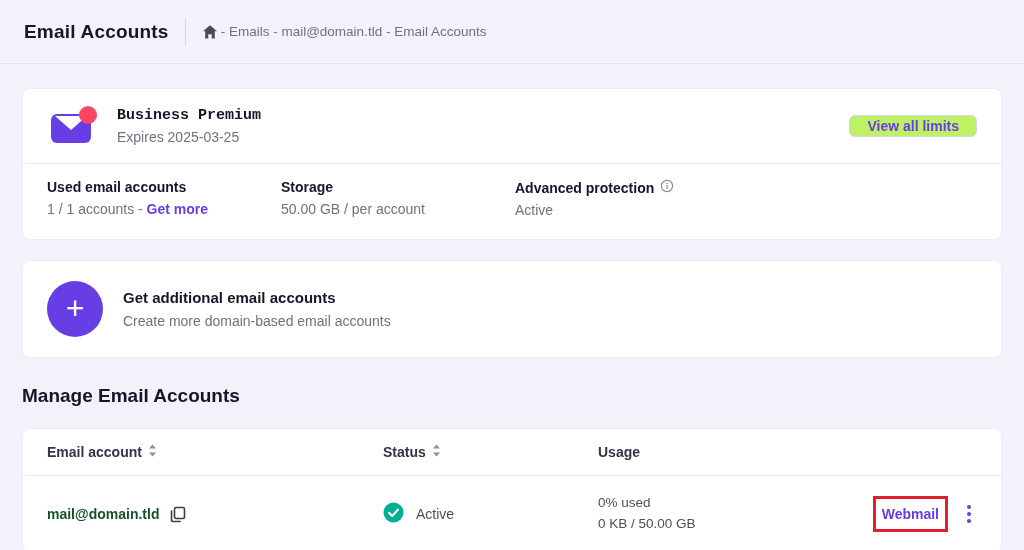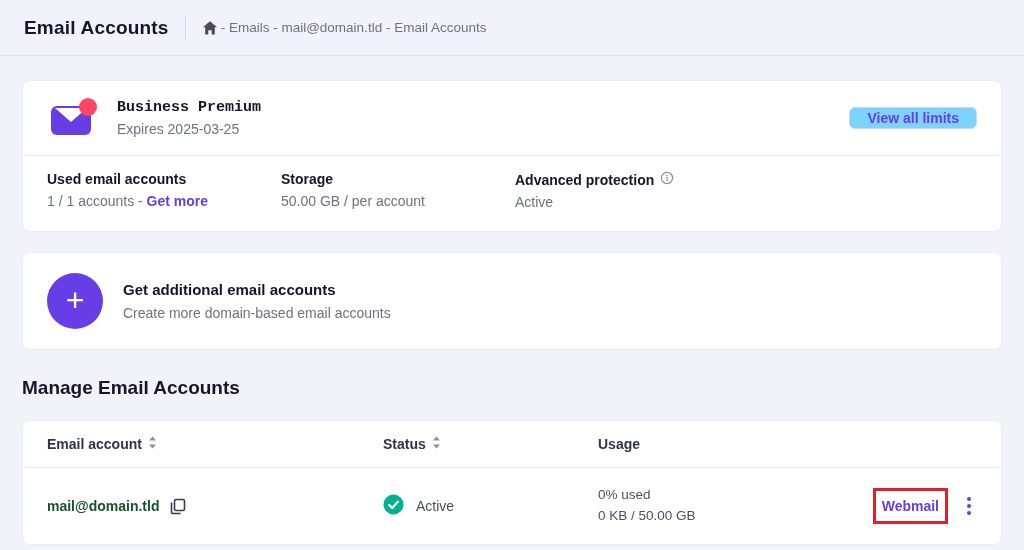--- a/index.html
+++ b/index.html
@@ -6,21 +6,21 @@
   html, body { width: 1024px; height: 550px; overflow: hidden; }
   body {
     background: #f2f2fa;
     font-family: "Liberation Sans", "DejaVu Sans", sans-serif;
     color: #1b1b2f;
   }
 
   
   .page-header {
     display: flex; align-items: center; gap: 16px;
-    height: 56px; padding: 0 24px;
+    height: 64px; padding: 0 24px;
     border-bottom: 1px solid #e3e3ee;
   }
   .page-title { font-size: 19px; font-weight: 700; color: #16152a; letter-spacing: .2px; }
   .header-divider { width: 1px; height: 26px; background: #d8d8e4; }
   .breadcrumb { display: flex; align-items: center; gap: 3px; font-size: 13.5px; color: #6e7180; }
   .breadcrumb svg { display: block; }
 
   
   .content { padding: 0 22px; }
   .card {
@@ -28,21 +28,21 @@
     border: 1px solid #ececf4;
     border-radius: 8px;
   }
   .plan-card { margin-top: 24px; }
   .plan-row { display: flex; align-items: center; gap: 18px; padding: 16px 24px; }
   .plan-icon { width: 52px; height: 42px; flex: 0 0 auto; }
   .plan-name { font-size: 15px; font-weight: 700; color: #16152a; margin-bottom: 5px; font-family: Liberation Mono, monospace; }
   .plan-expires { font-size: 14px; color: #6e7180; }
   .flex-spacer { flex: 1; }
   .btn-outline {
-    background: #7dd3fc;
+    background: #bef264;
     border: 1px solid #d0d4ee;
     border-radius: 6px;
     padding: 2px 17px;
     font-family: inherit;
     font-size: 14px; font-weight: 700; color: #673de6;
     cursor: pointer;
   }
   .card-divider { height: 1px; background: #ececf4; }
   .stats-row {
     display: grid;

